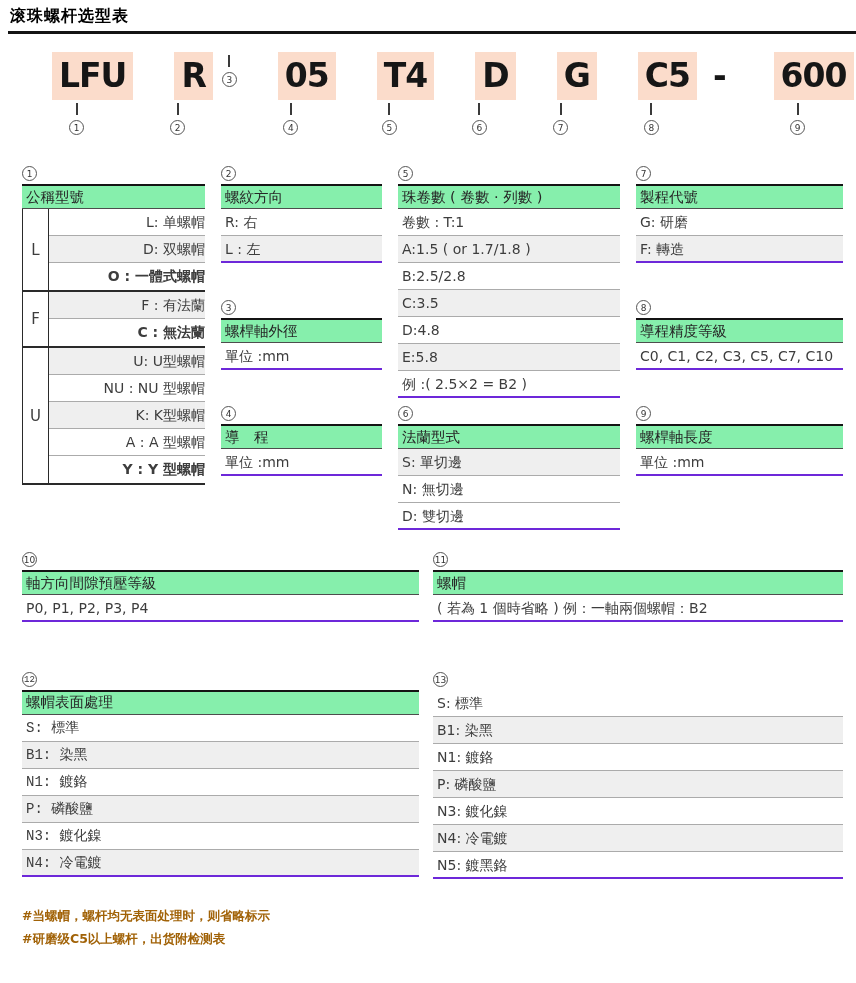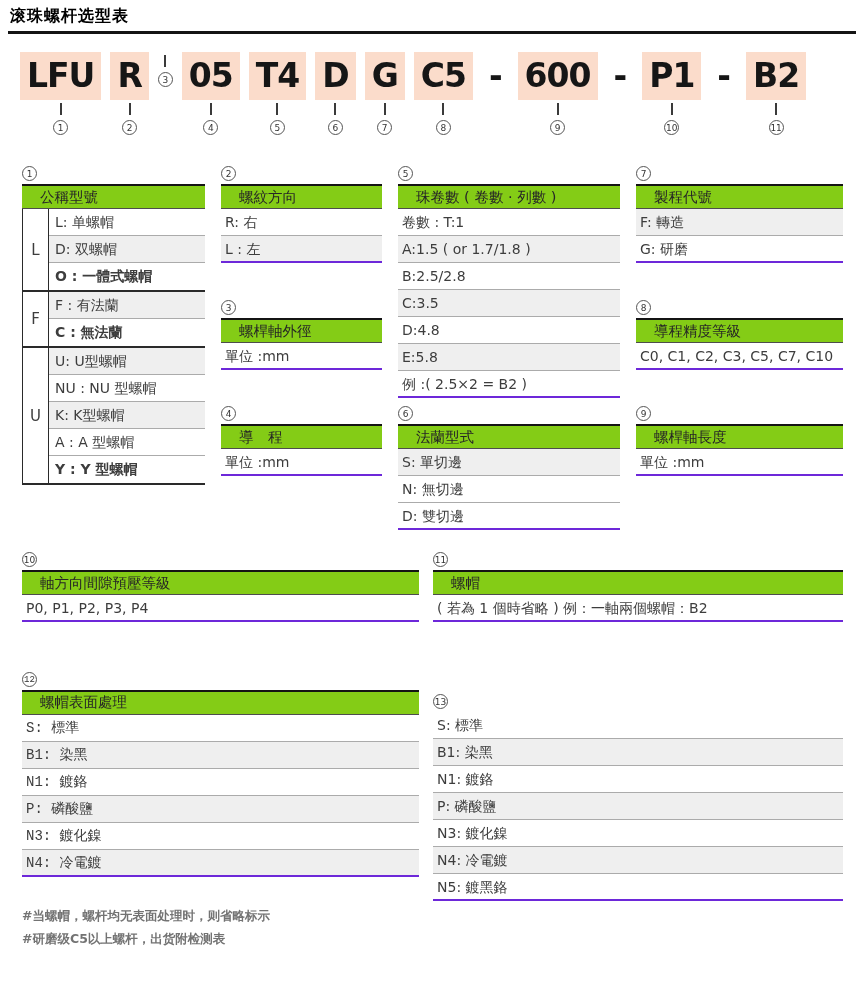--- a/index.html
+++ b/index.html
@@ -5,45 +5,45 @@
   html,body { margin:0; padding:0; background:#fff; }
   body { font-family:"DejaVu Sans","Liberation Sans",sans-serif; }
   .page { position:relative; width:856px; height:983px; background:#ffffff; overflow:hidden; }
 
   .title { position:absolute; left:10px; top:6px; font-size:16px; font-weight:bold; color:#000000; letter-spacing:1px; }
   .title-rule { position:absolute; left:8px; top:31px; width:848px; height:3px; background:#141414; }
 
   .code-row { position:absolute; left:20px; top:52px; display:flex; align-items:flex-start; gap:9px; }
   .code-seg { display:flex; flex-direction:column; align-items:center; }
   .code-box { font-size:33px; font-weight:bold; color:#161616; line-height:46px; padding:1px 7px; letter-spacing:-1px; white-space:nowrap; }
-  .code-box.hl { background:#fbdccb; }
+  .code-box.hl { background:#fbdccb;margin-left:32px; }
   .tick { width:2px; height:12px; background:#3a3a3a; margin-top:3px; }
   .circ { width:15px; height:15px; border:1px solid #555; border-radius:50%; font-size:9px; color:#333;
           display:flex; align-items:center; justify-content:center; background:#fff; box-sizing:border-box; }
   .code-seg .circ { margin-top:5px; }
 
   .sec { position:absolute; }
   .sec > .circ { margin-bottom:3px; }
-  .sec-header { background:#84cc16; border-top:2px solid #141414; border-bottom:1px solid #4d4d4d;
-                height:22px; line-height:22px; font-size:14.5px; color:#262626; padding-left:18px; }
+  .sec-header { background:#86efac; border-top:2px solid #141414; border-bottom:1px solid #4d4d4d;
+                height:22px; line-height:22px; font-size:14.5px; color:#262626; padding-left:4px; }
   .sec-body { }
   .sec-row { height:27px; line-height:26px; font-size:14px; color:#3d3d3d; padding-left:4px;
              border-bottom:1px solid #ababab; box-sizing:border-box; white-space:nowrap; overflow:hidden; }
   .sec-row.shaded { background:#efefef; }
   .sec-body > .sec-row:last-child { border-bottom:2px solid #6d28d9; }
 
   .group { display:flex; border-bottom:2px solid #2a2a2a; }
   .group-label { width:27px; border-left:1.5px solid #2a2a2a; border-right:1.5px solid #2a2a2a;
                  display:flex; align-items:center; justify-content:center; font-size:15px; color:#3d3d3d; box-sizing:border-box; }
   .group-rows { flex:1; display:flex; flex-direction:column; }
-  .group-rows .sec-row { padding-left:6px; }
+  .group-rows .sec-row { padding-left:6px;text-align:right; }
   .group-rows .sec-row:last-child { border-bottom:none;font-weight:bold; }
 
   .footnotes { position:absolute; left:22px; top:904px; }
-  .footnote { font-size:12.5px; font-weight:bold; color:#737373; line-height:23px; white-space:nowrap; }
+  .footnote { font-size:12.5px; font-weight:bold; color:#a16207; line-height:23px; white-space:nowrap; }
 </style>
 </head>
 <body>
 
 <div class="page">
 
   <div class="title">滚珠螺杆选型表</div>
   <div class="title-rule"></div>
 
   <div class="code-row">
@@ -184,22 +184,22 @@
       <div class="sec-body">
         <div class="sec-row shaded">S: 單切邊</div>
         <div class="sec-row">N: 無切邊</div>
         <div class="sec-row">D: 雙切邊</div>
       </div>
     </div>
   <div class="sec" style="left:636px; top:166px; width:207px;">
       <div class="circ">7</div>
       <div class="sec-header">製程代號</div>
       <div class="sec-body">
+        <div class="sec-row">G: 研磨</div>
         <div class="sec-row shaded">F: 轉造</div>
-        <div class="sec-row">G: 研磨</div>
       </div>
     </div>
   <div class="sec" style="left:636px; top:300px; width:207px;">
       <div class="circ">8</div>
       <div class="sec-header">導程精度等級</div>
       <div class="sec-body">
         <div class="sec-row">C0, C1, C2, C3, C5, C7, C10</div>
       </div>
     </div>
   <div class="sec" style="left:636px; top:406px; width:207px;">
@@ -228,21 +228,21 @@
       <div class="sec-header">螺帽表面處理</div>
       <div class="sec-body">
         <div class="sec-row">S: 標準</div>
         <div class="sec-row shaded">B1: 染黑</div>
         <div class="sec-row">N1: 鍍鉻</div>
         <div class="sec-row shaded">P: 磷酸鹽</div>
         <div class="sec-row">N3: 鍍化鎳</div>
         <div class="sec-row shaded">N4: 冷電鍍</div>
       </div>
     </div>
-  <div class="sec" style="left:433px; top:672px; width:410px;margin-top:22px;">
+  <div class="sec" style="left:433px; top:672px; width:410px;">
       <div class="circ">13</div>
       <div class="sec-body">
         <div class="sec-row">S: 標準</div>
         <div class="sec-row shaded">B1: 染黑</div>
         <div class="sec-row">N1: 鍍鉻</div>
         <div class="sec-row shaded">P: 磷酸鹽</div>
         <div class="sec-row">N3: 鍍化鎳</div>
         <div class="sec-row shaded">N4: 冷電鍍</div>
         <div class="sec-row">N5: 鍍黑鉻</div>
       </div>

